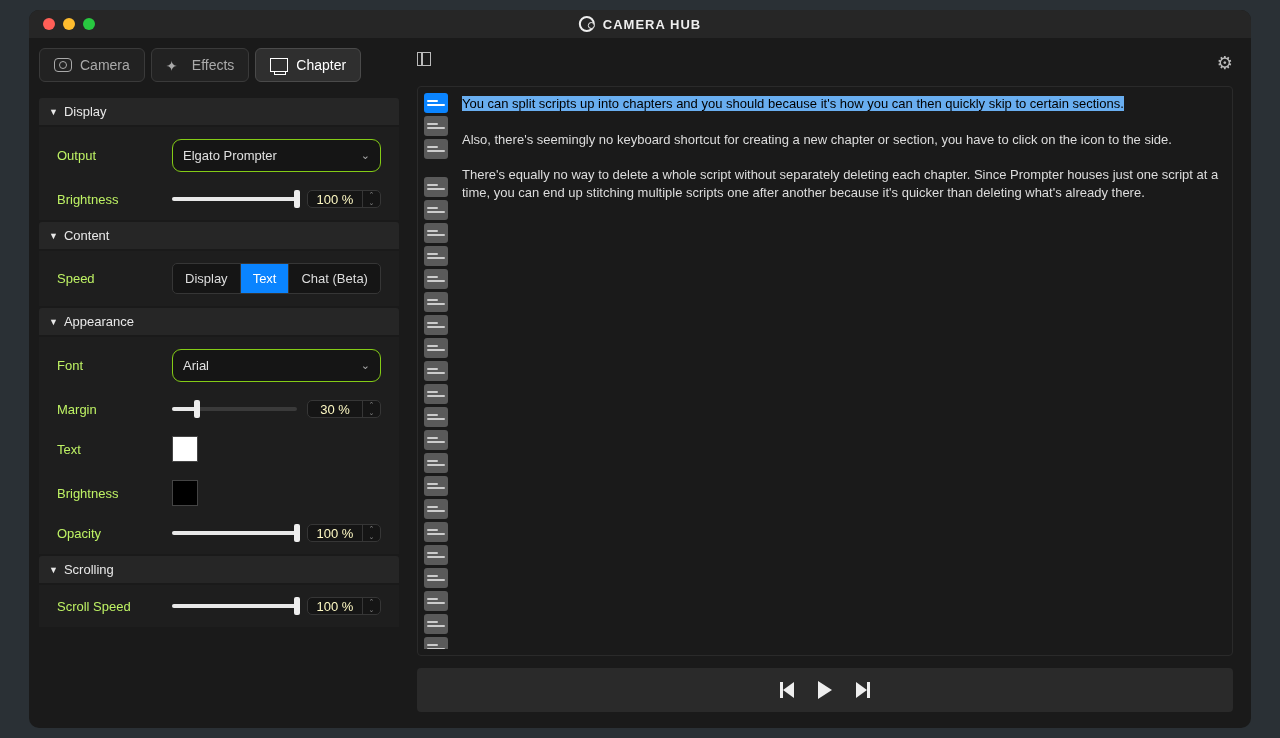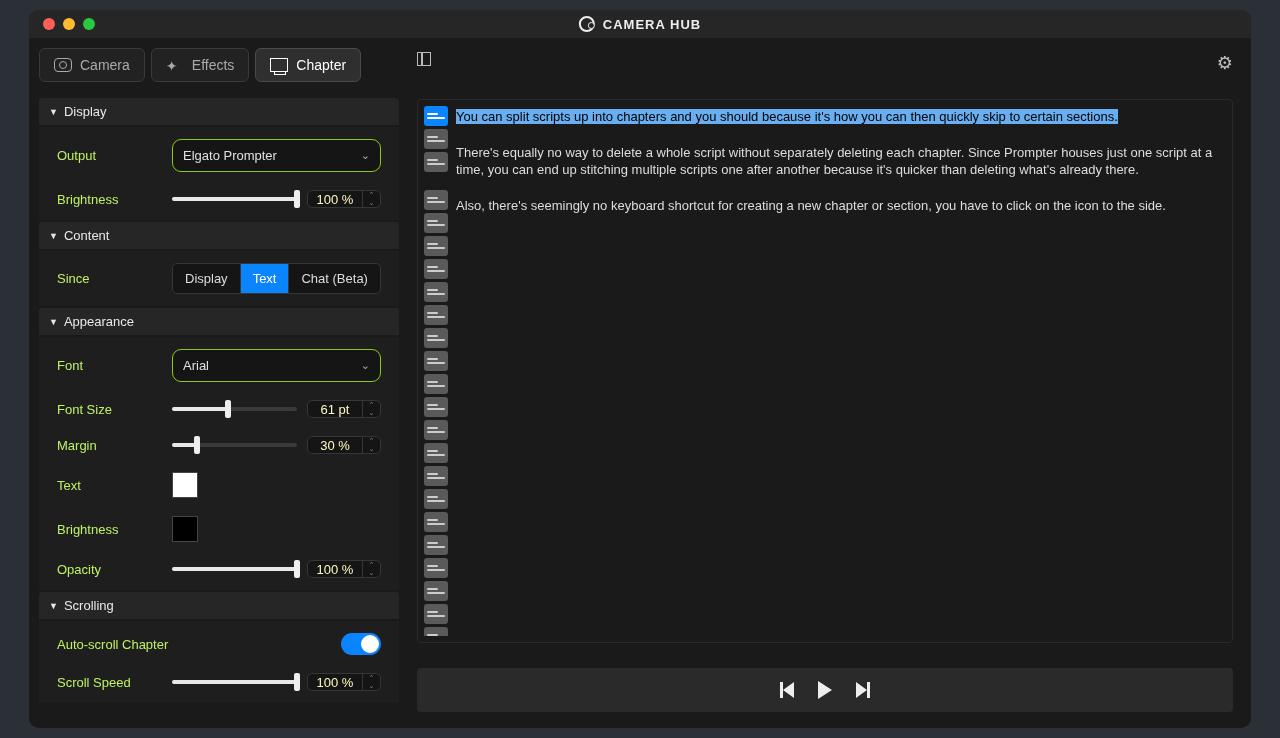--- a/index.html
+++ b/index.html
@@ -50,21 +50,21 @@
   .swatch.white{background:#fff;} .swatch.black{background:#000;}
   .toggle { width:40px; height:22px; background:#0a84ff; border-radius:11px; position:relative; cursor:pointer;}
   .toggle::after{content:"";position:absolute;width:18px;height:18px;background:#fff;border-radius:50%;top:2px;right:2px;}
 
   
   .main { flex:1; display:flex; flex-direction:column; gap:8px; min-height:0;}
   .main-top { display:flex; justify-content:space-between; padding:4px 8px 0; color:#bbb;}
   .panel-collapse-icon { width:14px;height:14px;border:1.5px solid #bbb;position:relative;}
   .panel-collapse-icon::after{content:"";position:absolute;left:3px;top:0;bottom:0;width:1.5px;background:#bbb;}
   .gear { font-size:18px; cursor:pointer;}
-  .script-area { margin:17px 8px; flex:1; background:#1a1a1a; border:1px solid #2a2a2a; border-radius:4px; padding:6px; display:flex; gap:6px; min-height:0; overflow:hidden;}
+  .script-area { margin:4px 8px; flex:1; background:#1a1a1a; border:1px solid #2a2a2a; border-radius:4px; padding:6px; display:flex; gap:12px; min-height:0; overflow:hidden;}
   .chapter-col { width:26px; display:flex; flex-direction:column; gap:3px; overflow-y:auto;}
   .chapter-col::-webkit-scrollbar{width:3px;}
   .chap-ic { width:24px;height:20px;border-radius:3px;display:flex;flex-direction:column;justify-content:center;gap:2px;padding:3px;background:#5a5a5a;cursor:pointer; flex-shrink:0;}
   .chap-ic.sel { background:#0a84ff; }
   .chap-ic span{height:2px;background:#ccc;border-radius:1px;}
   .chap-ic span:first-child{width:60%;}
   .chap-ic.sel span{background:#fff;}
   .chap-spacer{height:12px;flex-shrink:0;}
   .text-col { flex:1; color:#ddd; font-size:13px; line-height:1.35; }
   .para { padding:2px 0 0; margin-bottom:16px;}
@@ -141,55 +141,39 @@
             </div>
           </div>
         </div>
 
         <div class="section-hdr">
           <span class="tri">▼</span>
           <span>Content</span>
         </div>
         <div class="section-body">
           <div class="row">
-            <div class="lbl">Since</div>
+            <div class="lbl">Speed</div>
             <div class="seg">
               <div>Display</div>
               <div class="on">Text</div>
               <div>Chat (Beta)</div>
             </div>
           </div>
         </div>
 
         <div class="section-hdr">
           <span class="tri">▼</span>
           <span>Appearance</span>
         </div>
         <div class="section-body">
           <div class="row">
             <div class="lbl">Font</div>
             <div class="select">
               <span>Arial</span>
               <span class="chev">⌄</span>
-            </div>
-          </div>
-          <div class="row">
-            <div class="lbl">Font Size</div>
-            <div class="slider-wrap">
-              <div class="slider">
-                <div class="fill" style="width:45%"></div>
-                  <div class="thumb" style="left:45%"></div>
-              </div>
-              <div class="numbox">
-                <input value="61 pt" style="">
-                <div class="spin">
-                    <span>⌃</span>
-                    <span>⌄</span>
-                  </div>
-              </div>
             </div>
           </div>
           <div class="row">
             <div class="lbl">Margin</div>
             <div class="slider-wrap">
               <div class="slider">
                 <div class="fill" style="width:20%"></div>
                   <div class="thumb" style="left:20%"></div>
               </div>
               <div class="numbox">
@@ -226,24 +210,20 @@
             </div>
           </div>
         </div>
 
         <div class="section-hdr">
           <span class="tri">▼</span>
           <span>Scrolling</span>
         </div>
         <div class="section-body">
           <div class="row">
-            <div class="lbl" style="width:auto;flex:1">Auto-scroll Chapter</div>
-            <div class="toggle"></div>
-          </div>
-          <div class="row">
             <div class="lbl">Scroll Speed</div>
             <div class="slider-wrap">
               <div class="slider">
                 <div class="fill" style="width:100%"></div>
                   <div class="thumb" style="left:100%"></div>
               </div>
               <div class="numbox">
                 <input value="100 %" style="">
                 <div class="spin">
                     <span>⌃</span>
@@ -356,22 +336,22 @@
               <span></span>
               <span></span>
             </div>
             <div class="chap-ic">
               <span></span>
               <span></span>
             </div>
           </div>
         <div class="text-col" id="text-col">
             <div class="para"><span class="hl">You can split scripts up into chapters and you should because it's how you can then quickly skip to certain sections.</span><br></div>
+            <div class="para">Also, there's seemingly no keyboard shortcut for creating a new chapter or section, you have to click on the icon to the side.</div>
             <div class="para">There's equally no way to delete a whole script without separately deleting each chapter. Since Prompter houses just one script at a time, you can end up stitching multiple scripts one after another because it's quicker than deleting what's already there.</div>
-            <div class="para">Also, there's seemingly no keyboard shortcut for creating a new chapter or section, you have to click on the icon to the side.</div>
           </div>
       </div>
       <div class="play-bar">
         <div class="pbtn skip prev">
             <div class="bar"></div>
             <div class="t"></div>
           </div>
         <div class="pbtn">
             <div class="tri-play"></div>
           </div>

